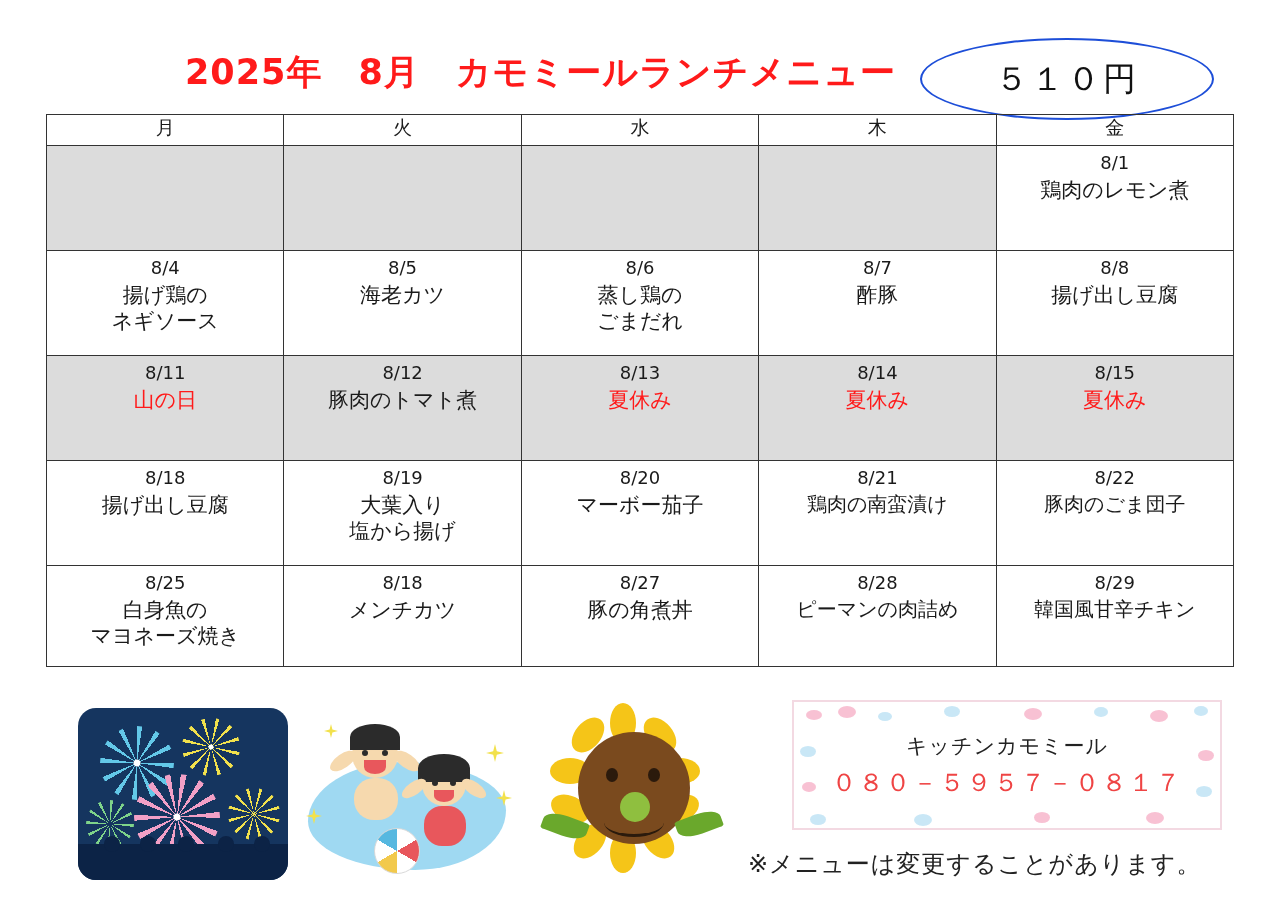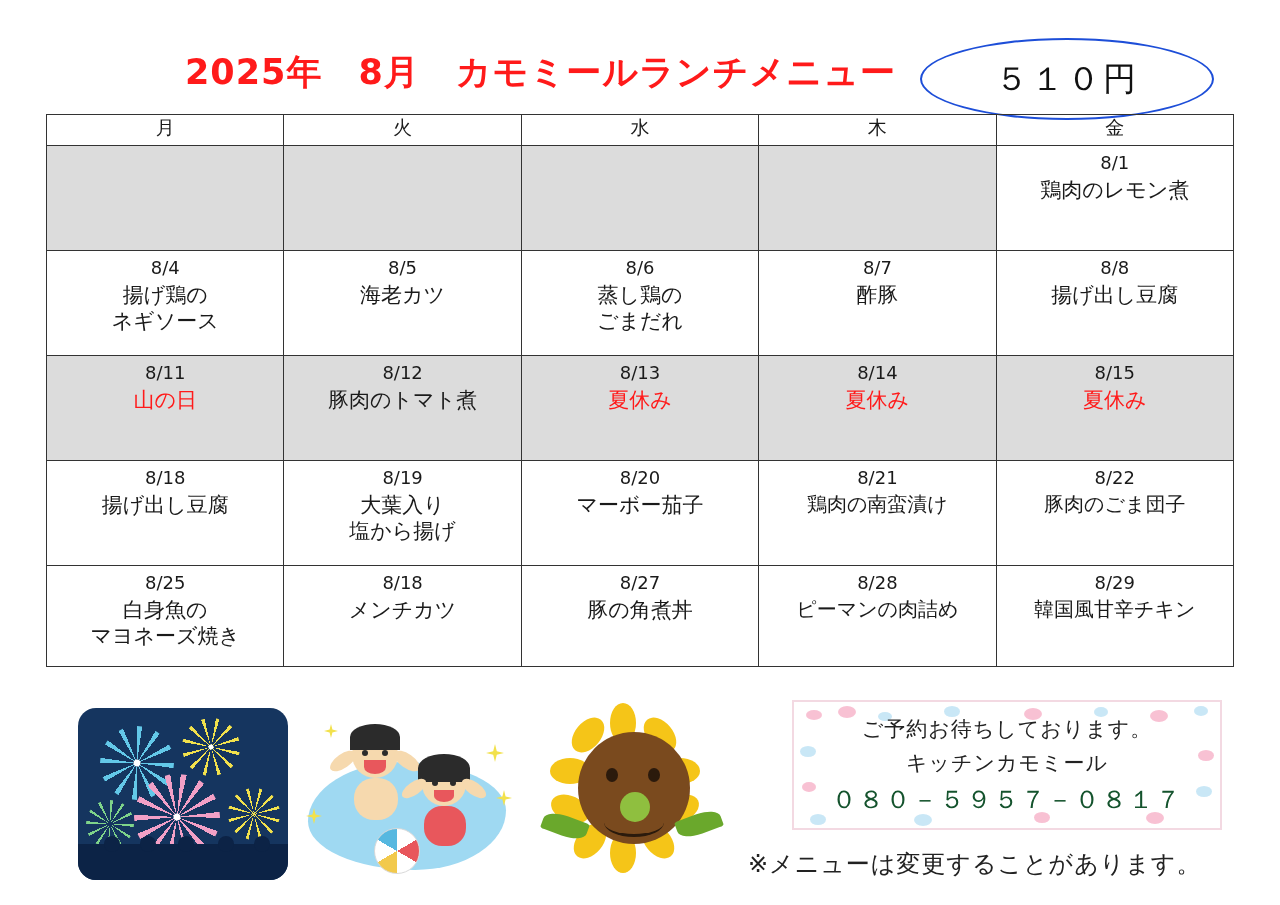--- a/index.html
+++ b/index.html
@@ -255,21 +255,21 @@
   }
   .notice-line {
     font-size: 21px;
     color: #222;
     letter-spacing: 1px;
     font-family: "DejaVu Sans", sans-serif;
   }
   .notice-phone {
     font-size: 25px;
     letter-spacing: 2px;
-    color: #14532d;
+    color: #ef4444;
     font-family: "DejaVu Sans", sans-serif;
   }
   .deco {
     position: absolute;
     border-radius: 50%;
     opacity: 0.85;
   }
   .disclaimer {
     position: absolute;
     left: 748px;
@@ -499,21 +499,20 @@
       <div class="deco" style="left:400px; top:4px; width:14px; height:10px; background:#bfe3f5;"></div>
       <div class="deco" style="left:6px; top:44px; width:16px; height:11px; background:#bfe3f5;"></div>
       <div class="deco" style="left:8px; top:80px; width:14px; height:10px; background:#f7b6cb;"></div>
       <div class="deco" style="left:404px; top:48px; width:16px; height:11px; background:#f7b6cb;"></div>
       <div class="deco" style="left:402px; top:84px; width:16px; height:11px; background:#bfe3f5;"></div>
       <div class="deco" style="left:16px; top:112px; width:16px; height:11px; background:#bfe3f5;"></div>
       <div class="deco" style="left:120px; top:112px; width:18px; height:12px; background:#bfe3f5;"></div>
       <div class="deco" style="left:240px; top:110px; width:16px; height:11px; background:#f7b6cb;"></div>
       <div class="deco" style="left:352px; top:110px; width:18px; height:12px; background:#f7b6cb;"></div>
       <div class="notice-inner">
-        <div class="notice-line">ご予約お待ちしております。</div>
         <div class="notice-line">キッチンカモミール</div>
         <div class="notice-phone">０８０－５９５７－０８１７</div>
       </div>
     </div>
 
     <div class="disclaimer">※メニューは変更することがあります。</div>
   </div>
 
 </div>
 

